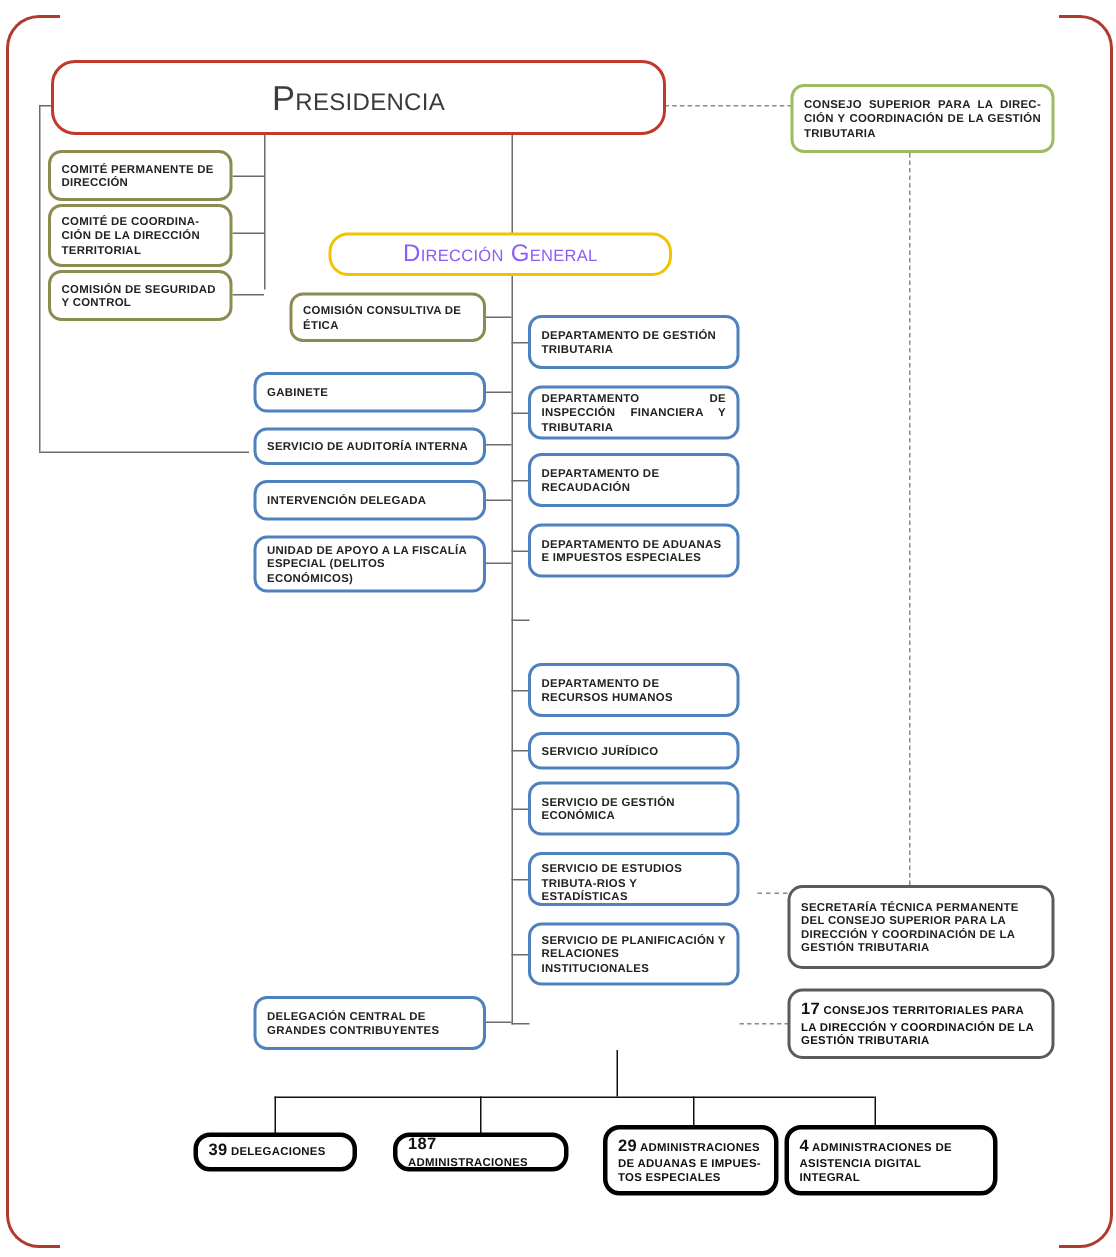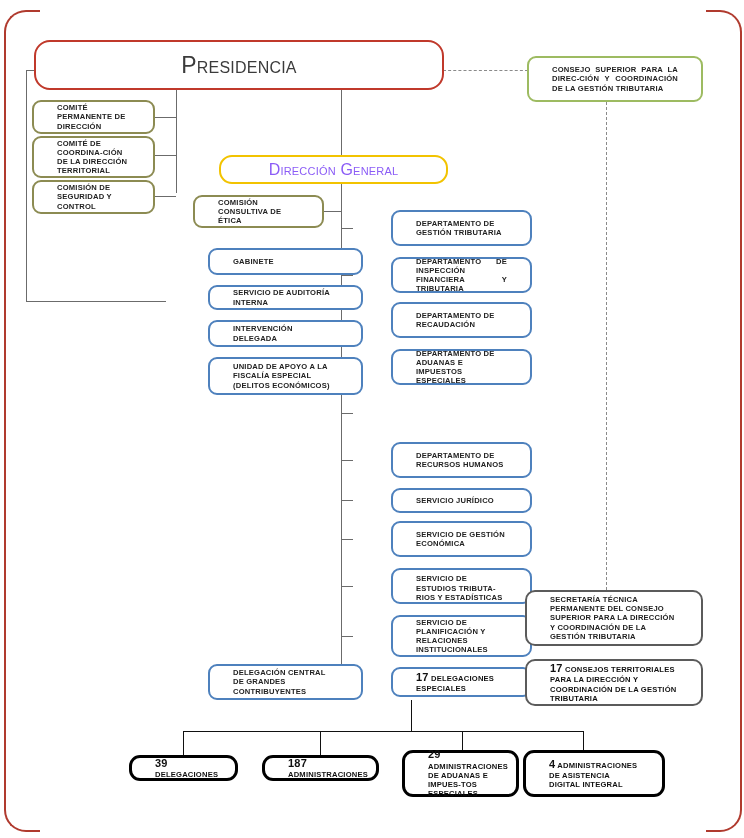--- a/index.html
+++ b/index.html
@@ -48,21 +48,20 @@
   }
   .v-yellow{
     border-color:#F2C300;
     border-width:2.6px;
     border-radius:13px;
   }
   .v-blue{
     border-color:#4E81BD;
     border-width:2.2px;
     border-radius:9px;
-    margin-left:39px;
   }
   .v-gray{
     border-color:#5B5B5B;
     border-width:2.2px;
     border-radius:10px;
   }
   .v-black{
     border-color:#000000;
     border-width:3px;
     border-radius:11px;
@@ -98,21 +97,21 @@
     font-weight:bold;
     letter-spacing:.25px;
   }
   .t-num{
     font-size:7.6px;
     color:#111;
     font-weight:bold;
     letter-spacing:.25px;
   }
   .t-num .big{ font-size:11px; }
-  .pad{ padding:0 23px; }
+  .pad{ padding:0 7px; }
   .justi{ text-align:justify; text-align-last:left; }
 
   
   .line{position:absolute;background:#6b6b6b;z-index:1;}
   .vline{width:1px;}
   .hline{height:1px;}
   .line-blk{background:#111;}
   .dash-h{
     position:absolute;height:0;z-index:1;
     border-top:1px dashed #8a8a8a;
@@ -262,23 +261,20 @@
   <div class="node v-blue" style="left:352px;top:521px;width:141px;height:36px;">
     <span class="txt t-sm pad">SERVICIO DE GESTIÓN ECONÓMICA</span>
   </div>
   <div class="node v-blue" style="left:352px;top:568px;width:141px;height:36px;align-items:flex-end;">
     <span class="txt t-sm pad">SERVICIO DE ESTUDIOS TRIBUTA-RIOS Y ESTADÍSTICAS</span>
   </div>
   <div class="node v-blue" style="left:352px;top:615px;width:141px;height:42px;">
     <span class="txt t-sm pad">SERVICIO DE PLANIFICACIÓN Y RELACIONES INSTITUCIONALES</span>
   </div>
 
-  <div class="node v-blue" style="left:352px;top:667px;width:141px;height:30px;">
-    <span class="txt t-num pad"><span class="big">17</span> <span>DELEGACIONES ESPECIALES</span></span>
-  </div>
 
   <div class="node v-blue" style="left:169px;top:664px;width:155px;height:36px;">
     <span class="txt t-sm pad">DELEGACIÓN CENTRAL DE GRANDES CONTRIBUYENTES</span>
   </div>
 
   <div class="node v-gray" style="left:525px;top:590px;width:178px;height:56px;">
     <span class="txt t-sm pad">SECRETARÍA TÉCNICA PERMANENTE DEL CONSEJO SUPERIOR PARA LA DIRECCIÓN Y COORDINACIÓN DE LA GESTIÓN TRIBUTARIA</span>
   </div>
 
   <div class="node v-gray" style="left:525px;top:659px;width:178px;height:47px;">

